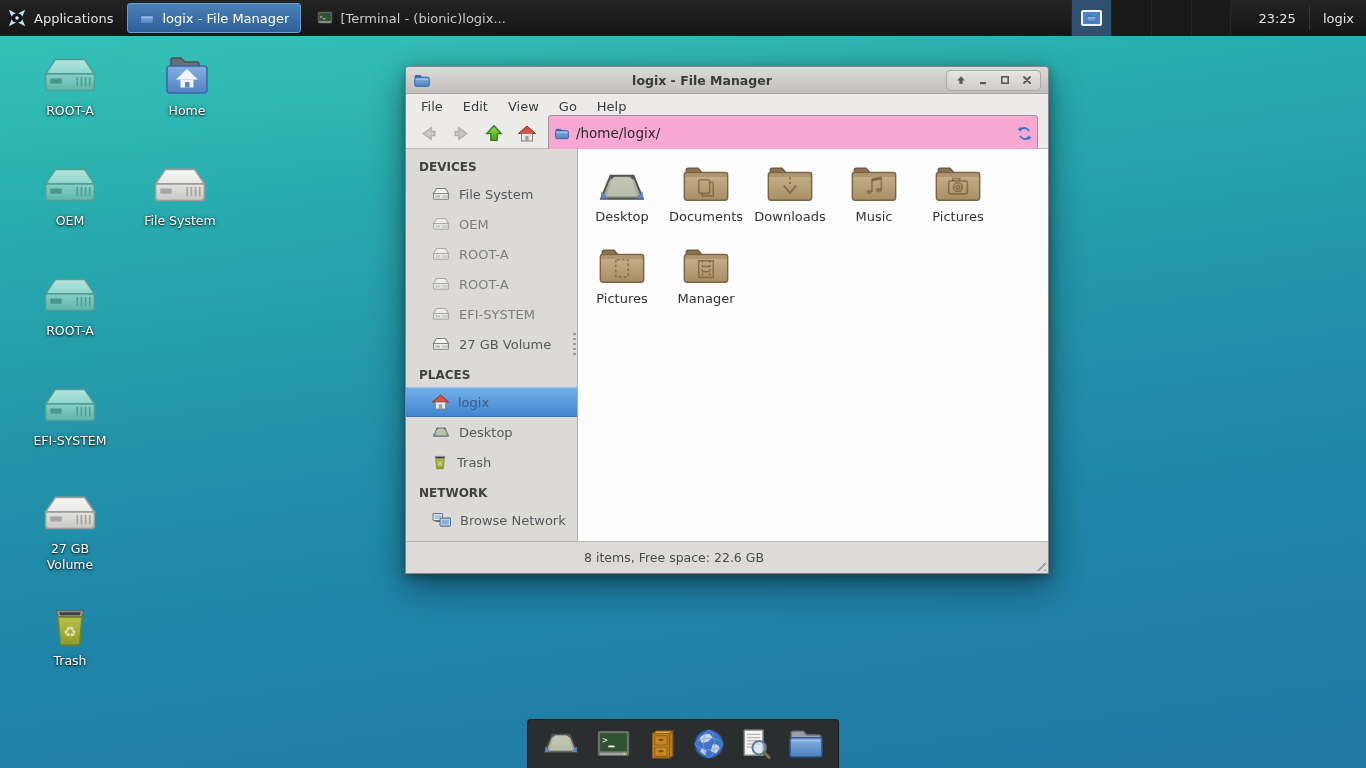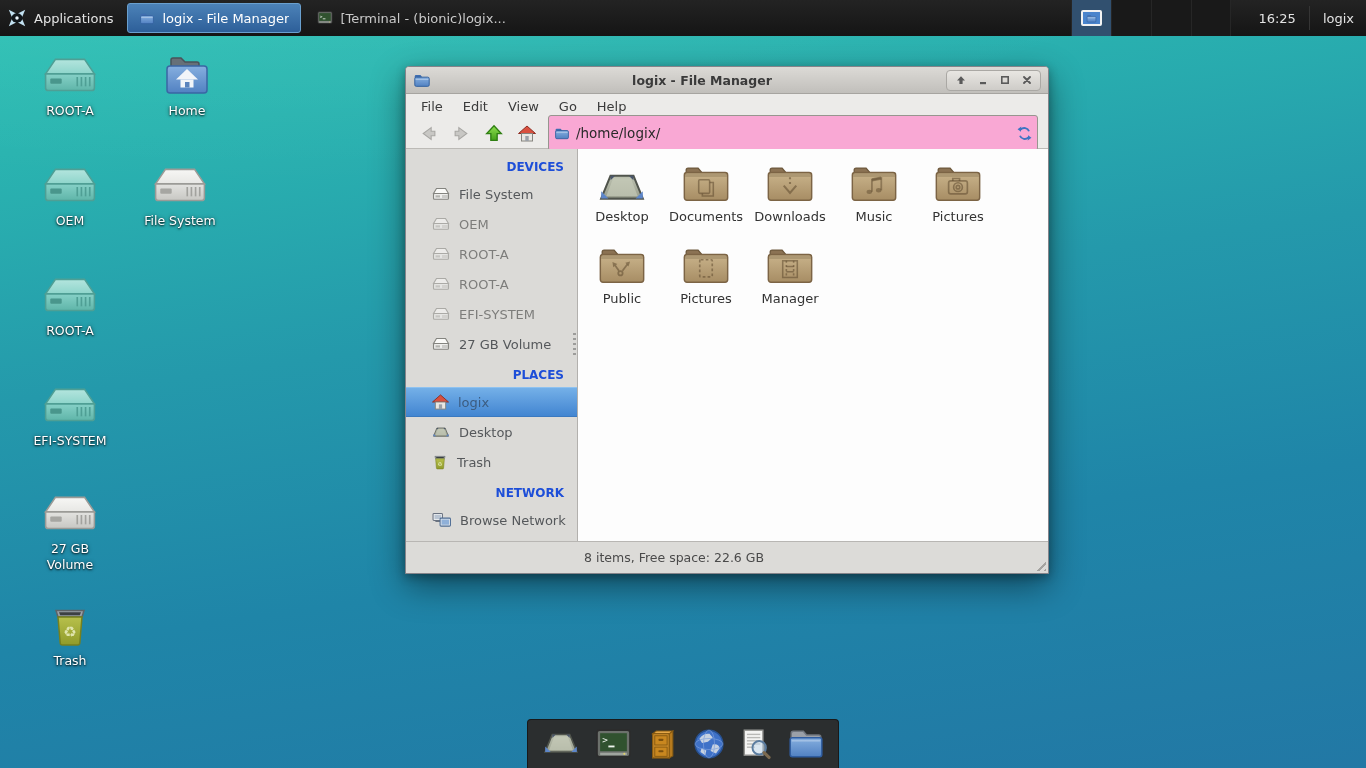--- a/index.html
+++ b/index.html
@@ -50,21 +50,21 @@
   .menu-item { padding:3px 10px; }
   .toolbar { height:31px; flex:none; display:flex; align-items:center; gap:9px; padding:0 10px;
     border-bottom:1px solid #bcbab6; }
   .tbtn { width:24px; height:24px; display:flex; align-items:center; justify-content:center; }
   .pathentry { flex:1; height:36px; background:#f9a8d4; border:1px solid #97968f; border-radius:3px;
     display:flex; align-items:center; gap:6px; padding:0 5px; font-size:13.5px; color:#2a2a2a; }
   .pathentry .refresh { margin-left:auto; display:flex; }
   .wbody { flex:1; display:flex; min-height:0; background:#fdfdfd; }
   .sidebar { width:172px; flex:none; background:#dbdad7; border-right:1px solid #b2b0ad;
     padding-top:2px; font-size:13px; color:#55585b; position:relative; overflow:hidden; }
-  .sb-h { font-weight:bold; font-size:12px; color:#1d4ed8; padding:9px 13px 5px;text-align:right; }
+  .sb-h { font-weight:bold; font-size:12px; color:#404040; padding:9px 13px 5px; }
   .sb-row { display:flex; align-items:center; gap:9px; height:30px; padding-left:26px; }
   .sb-row.dim .sb-ic { opacity:.55; }
   .sb-row.dim .sb-label { color:#7d7d7b; }
   .sb-row.selected { background:linear-gradient(#74b0e8,#4285d1); border-top:1px solid #8ec2f0;
     border-bottom:1px solid #3a79c0; color:#3c5c80; }
   .grab { position:absolute; right:1px; top:50%; transform:translateY(-50%); width:3px; height:24px;
     background:repeating-linear-gradient(#9c9c9a 0 2px, transparent 2px 5px); }
   .mainarea { flex:1; padding:14px 0 0 2px; display:flex; flex-wrap:wrap; align-content:flex-start; background:#fdfdfd; }
   .fcell { width:84px; height:82px; display:flex; flex-direction:column; align-items:center; }
   .flabel { margin-top:4px; font-size:13px; color:#333; white-space:nowrap; }
@@ -354,21 +354,21 @@
         <div class="ws-mini">
           <svg width="11" height="9">
               <use href="#folder-blue"></use>
             </svg>
         </div>
       </div>
       <div class="ws-cell"></div>
       <div class="ws-cell"></div>
       <div class="ws-cell"></div>
     </div>
-    <div class="clock">16:25</div>
+    <div class="clock">23:25</div>
     <div class="panel-sep"></div>
     <div class="user">logix</div>
   </div>
 
   <div class="dicon" style="left:18px;top:56px">
     <svg width="54" height="42">
         <use href="#drive-teal"></use>
       </svg>
     <div class="dlabel">ROOT-A</div>
   </div>
@@ -586,27 +586,20 @@
         <div class="fcell">
           <svg width="50" height="42" viewBox="0 0 48 40">
               <use href="#folder-tan"></use>
               <use href="#em-camera"></use>
             </svg>
           <div class="flabel">Pictures</div>
         </div>
         <div class="fcell">
           <svg width="50" height="42" viewBox="0 0 48 40">
               <use href="#folder-tan"></use>
-              <use href="#em-share"></use>
-            </svg>
-          <div class="flabel">Public</div>
-        </div>
-        <div class="fcell">
-          <svg width="50" height="42" viewBox="0 0 48 40">
-              <use href="#folder-tan"></use>
               <use href="#em-template"></use>
             </svg>
           <div class="flabel">Pictures</div>
         </div>
         <div class="fcell">
           <svg width="50" height="42" viewBox="0 0 48 40">
               <use href="#folder-tan"></use>
               <use href="#em-film"></use>
             </svg>
           <div class="flabel">Manager</div>

